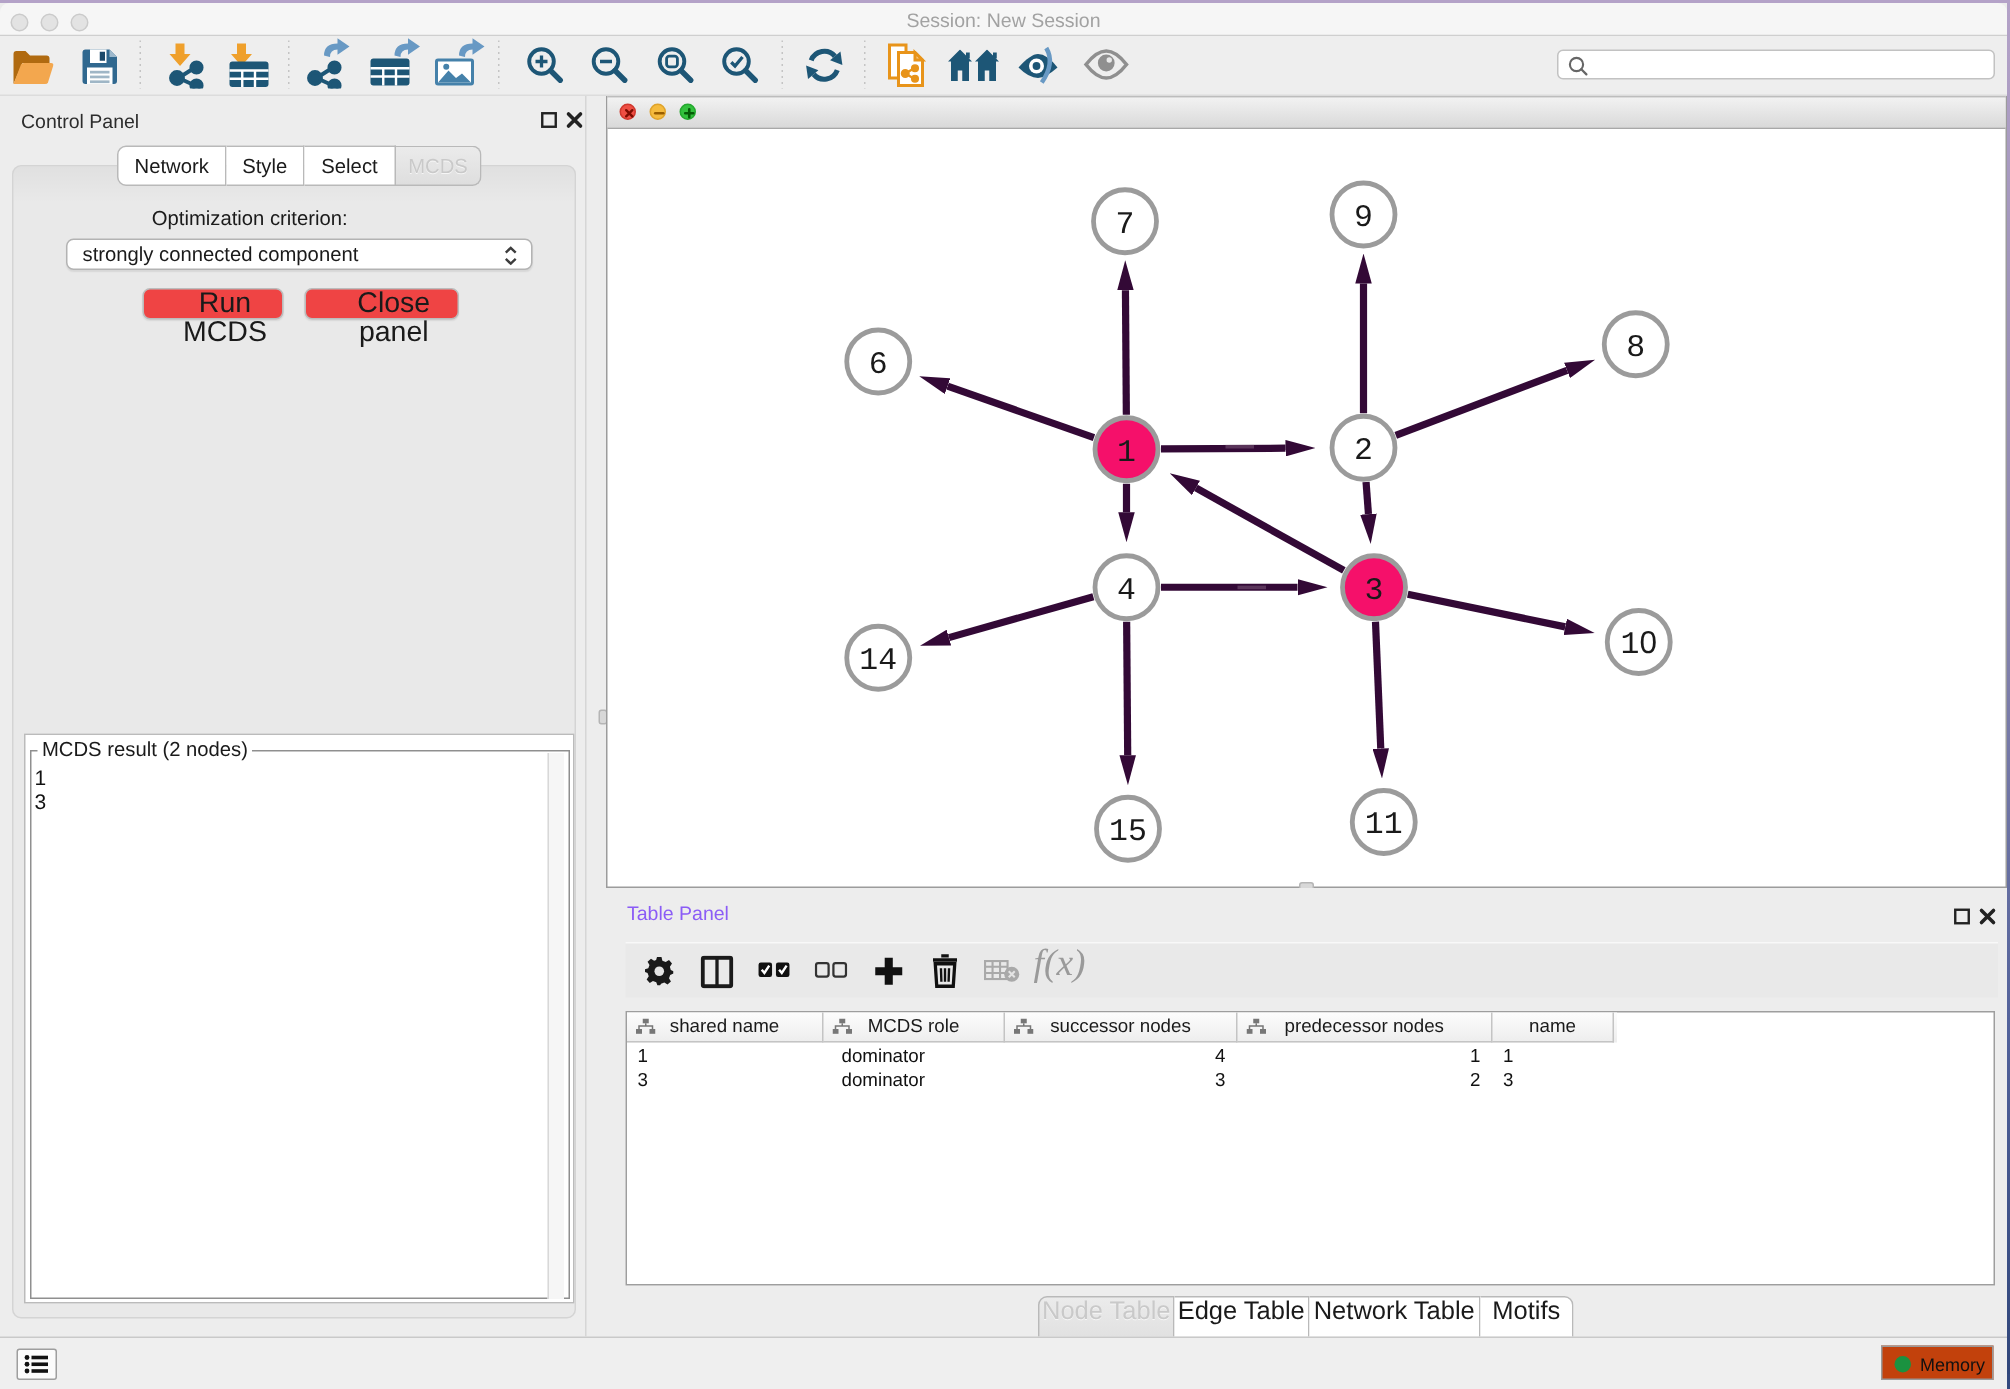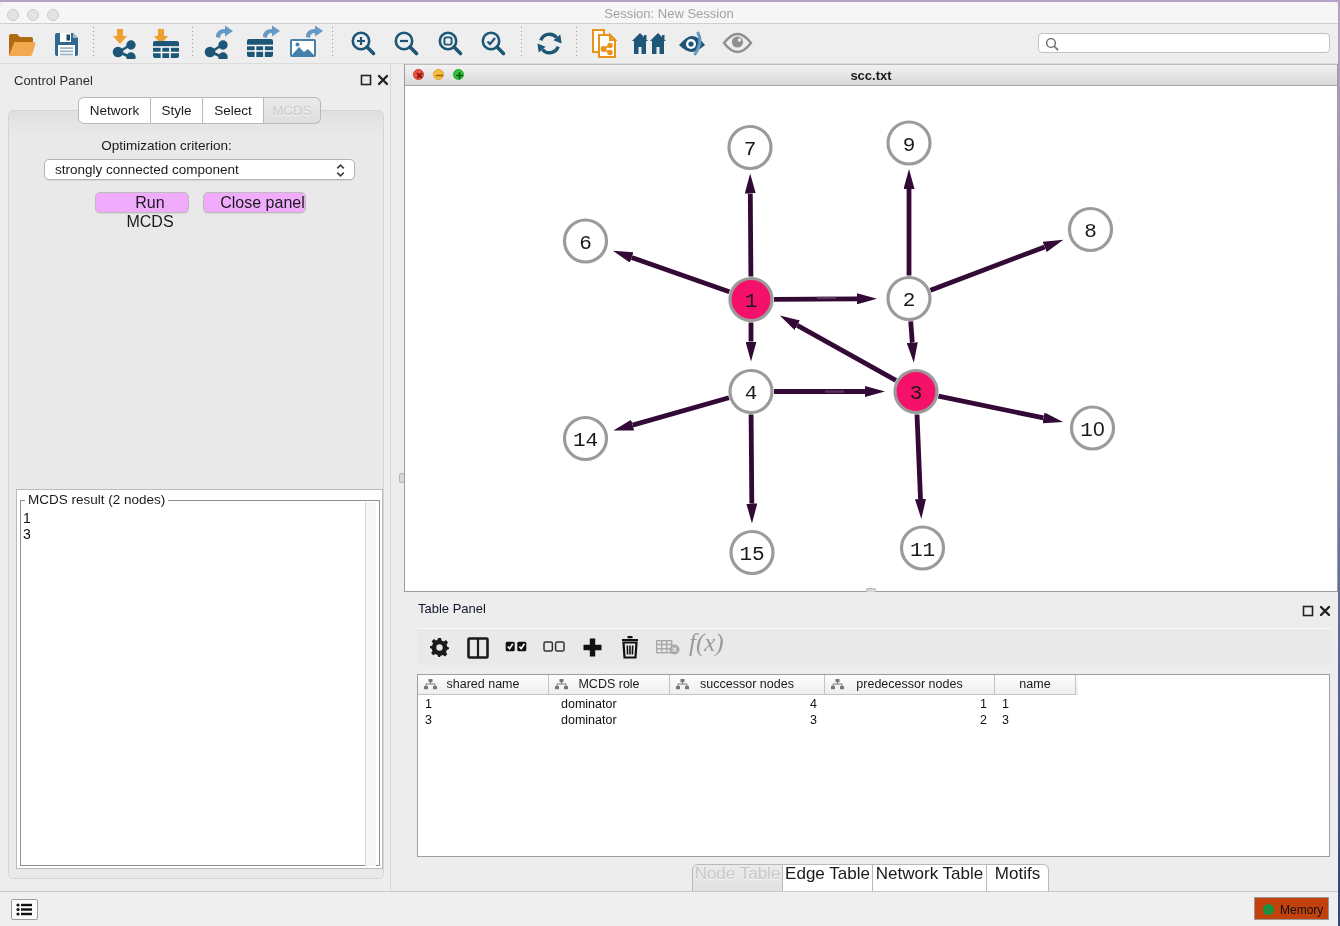--- a/index.html
+++ b/index.html
@@ -24,39 +24,39 @@
 #cp-title { left:14px; top:73px; font-size:13px; color:#2d2d2d; }
 #cp-pane { left:8px; top:110px; width:376px; height:769px; background:linear-gradient(#e0e0e0, #e9e9e9 24px); border:1px solid #d4d4d4; border-radius:6px; }
 .tabbar { position:absolute; display:flex; height:27px; }
 .tabbar .tab { border:1px solid #b9b9b9; border-left:none; background:#fff; color:#1a1a1a; font-size:13.5px; text-align:center; line-height:25px; }
 .tabbar .tab:first-child { border-left:1px solid #b9b9b9; border-radius:6px 0 0 6px; }
 .tabbar .tab:last-child { border-radius:0 6px 6px 0; }
 .tabbar .tab.sel { background:linear-gradient(#ebebeb,#dedede); color:#c9c9c9; text-shadow:0 1px 0 #f6f6f6; }
 #cp-tabs { left:78px; top:97px; }
 #opt-label { left:0; top:138px; width:333px; text-align:center; font-size:13.5px; color:#1a1a1a; }
 #opt-select { left:44px; top:159px; width:311px; height:21px; background:#fff; border:1px solid #b3b3b3; border-radius:5px; font-size:13.5px; color:#1a1a1a; line-height:19px; padding-left:10px; box-shadow:0 1px 1px rgba(0,0,0,0.08); }
-.btn { position:absolute; height:21px; background:#f0abfc; border:1px solid #bcbcbc; border-radius:5px; font-size:16px; color:#1a1a1a; text-align:center; line-height:19px; box-shadow:0 1px 1px rgba(0,0,0,0.08);padding-left:16px; }
+.btn { position:absolute; height:21px; background:#ef4444; border:1px solid #bcbcbc; border-radius:5px; font-size:19px; color:#1a1a1a; text-align:center; line-height:19px; box-shadow:0 1px 1px rgba(0,0,0,0.08);padding-left:16px; }
 #btn-run { left:95px; top:192px; width:94px; }
 #btn-close { left:203px; top:192px; width:103px; }
 #mcds-box { left:16px; top:489px; width:367px; height:380px; background:#fff; border:1px solid #bbbbbb; }
 #mcds-fs { left:3px; top:10px; width:360px; height:366px; border:1px solid #8f8f8f; }
 #mcds-legend { position:absolute; left:4px; top:-9px; background:#fff; font-size:13.5px; color:#1a1a1a; padding:0 3px; }
 #mcds-text { position:absolute; left:2px; top:9px; font-size:14px; color:#111; line-height:16.3px; }
 #mcds-sb { position:absolute; right:3px; top:1px; width:11px; height:364px; background:#f6f6f6; border-left:1px solid #d8d8d8; }
 
 #grip-v { left:399px; top:473px; width:6px; height:10px; background:#d8d8d8; border:1px solid #b5b5b5; border-radius:2px; }
 
 #netwin { left:404px; top:64px; width:934px; height:528px; border:1px solid #9c9c9c; border-top:none; background:#fff; }
 #net-titlebar { left:0px; top:0px; width:932px; height:22px; background:linear-gradient(#f2f2f2,#d9d9d9); border-top:1px solid #bdbdbd; border-bottom:1px solid #a8a8a8; }
 #net-title { left:0; top:4px; width:932px; text-align:center; font-size:13px; color:#1a1a1a; font-weight:bold; }
 .mac { position:absolute; top:5px; width:11px; height:11px; border-radius:50%; }
 #grip-h { left:866px; top:588px; width:10px; height:6px; background:#d8d8d8; border:1px solid #b5b5b5; border-radius:2px; }
 
 #tp { left:404px; top:592px; width:934px; height:299px; background:#ededed; }
-#tp-title { left:14px; top:9px; font-size:13px; color:#0f172a; position:absolute; }
+#tp-title { left:14px; top:9px; font-size:13px; color:#8b5cf6; position:absolute; }
 #tp-toolbar { position:absolute; left:13px; top:36px; width:915px; height:37px; background:#e9e9e9; border-top:1px solid #f8f8f8; }
 #tbl { position:absolute; left:13px; top:82px; width:913px; height:183px; background:#fff; border:1px solid #9e9e9e; }
 #tbl-head { position:absolute; left:0; top:0; height:20px; width:660px; display:flex; background:linear-gradient(#fdfdfd,#ededed); }
 .th { border-right:1px solid #c4c4c4; border-bottom:1px solid #c4c4c4; font-size:12.5px; color:#1a1a1a; text-align:center; line-height:19px; position:relative; }
 .th .hicon { position:absolute; left:6px; top:4px; }
 .td { position:absolute; font-size:12.5px; color:#111; }
 
 #tp-tabs { left:692px; top:864px; }
 #tp-tabs .tab { font-size:17px; line-height:18px; height:36px; }
 
@@ -252,21 +252,20 @@
   <div class="abs" id="mcds-fs">
     <div id="mcds-legend">MCDS result (2 nodes)</div>
     <div id="mcds-text">1<br>3</div>
     <div id="mcds-sb"></div>
   </div>
 </div>
 <div class="abs" id="grip-v"></div>
 
 <div class="abs" id="netwin">
   <div class="abs" id="net-titlebar"></div>
-  <div class="abs" id="net-title">scc.txt</div>
   <div class="mac" style="left:8px; background:#ee4f44; border:1px solid #d0382e;">
       <svg width="9" height="9" viewBox="0 0 11 11" style="display:block; margin:1px;">
         <path d="M3 3 L8 8 M8 3 L3 8" stroke="#7e0c02" stroke-width="2" stroke-linecap="round"></path>
       </svg>
     </div>
   <div class="mac" style="left:28px; background:#f5bb3e; border:1px solid #dfa32b;">
       <svg width="9" height="9" viewBox="0 0 11 11" style="display:block; margin:1px;">
         <path d="M2.2 5.5 L8.8 5.5" stroke="#985d00" stroke-width="2.1" stroke-linecap="round"></path>
       </svg>
     </div>

